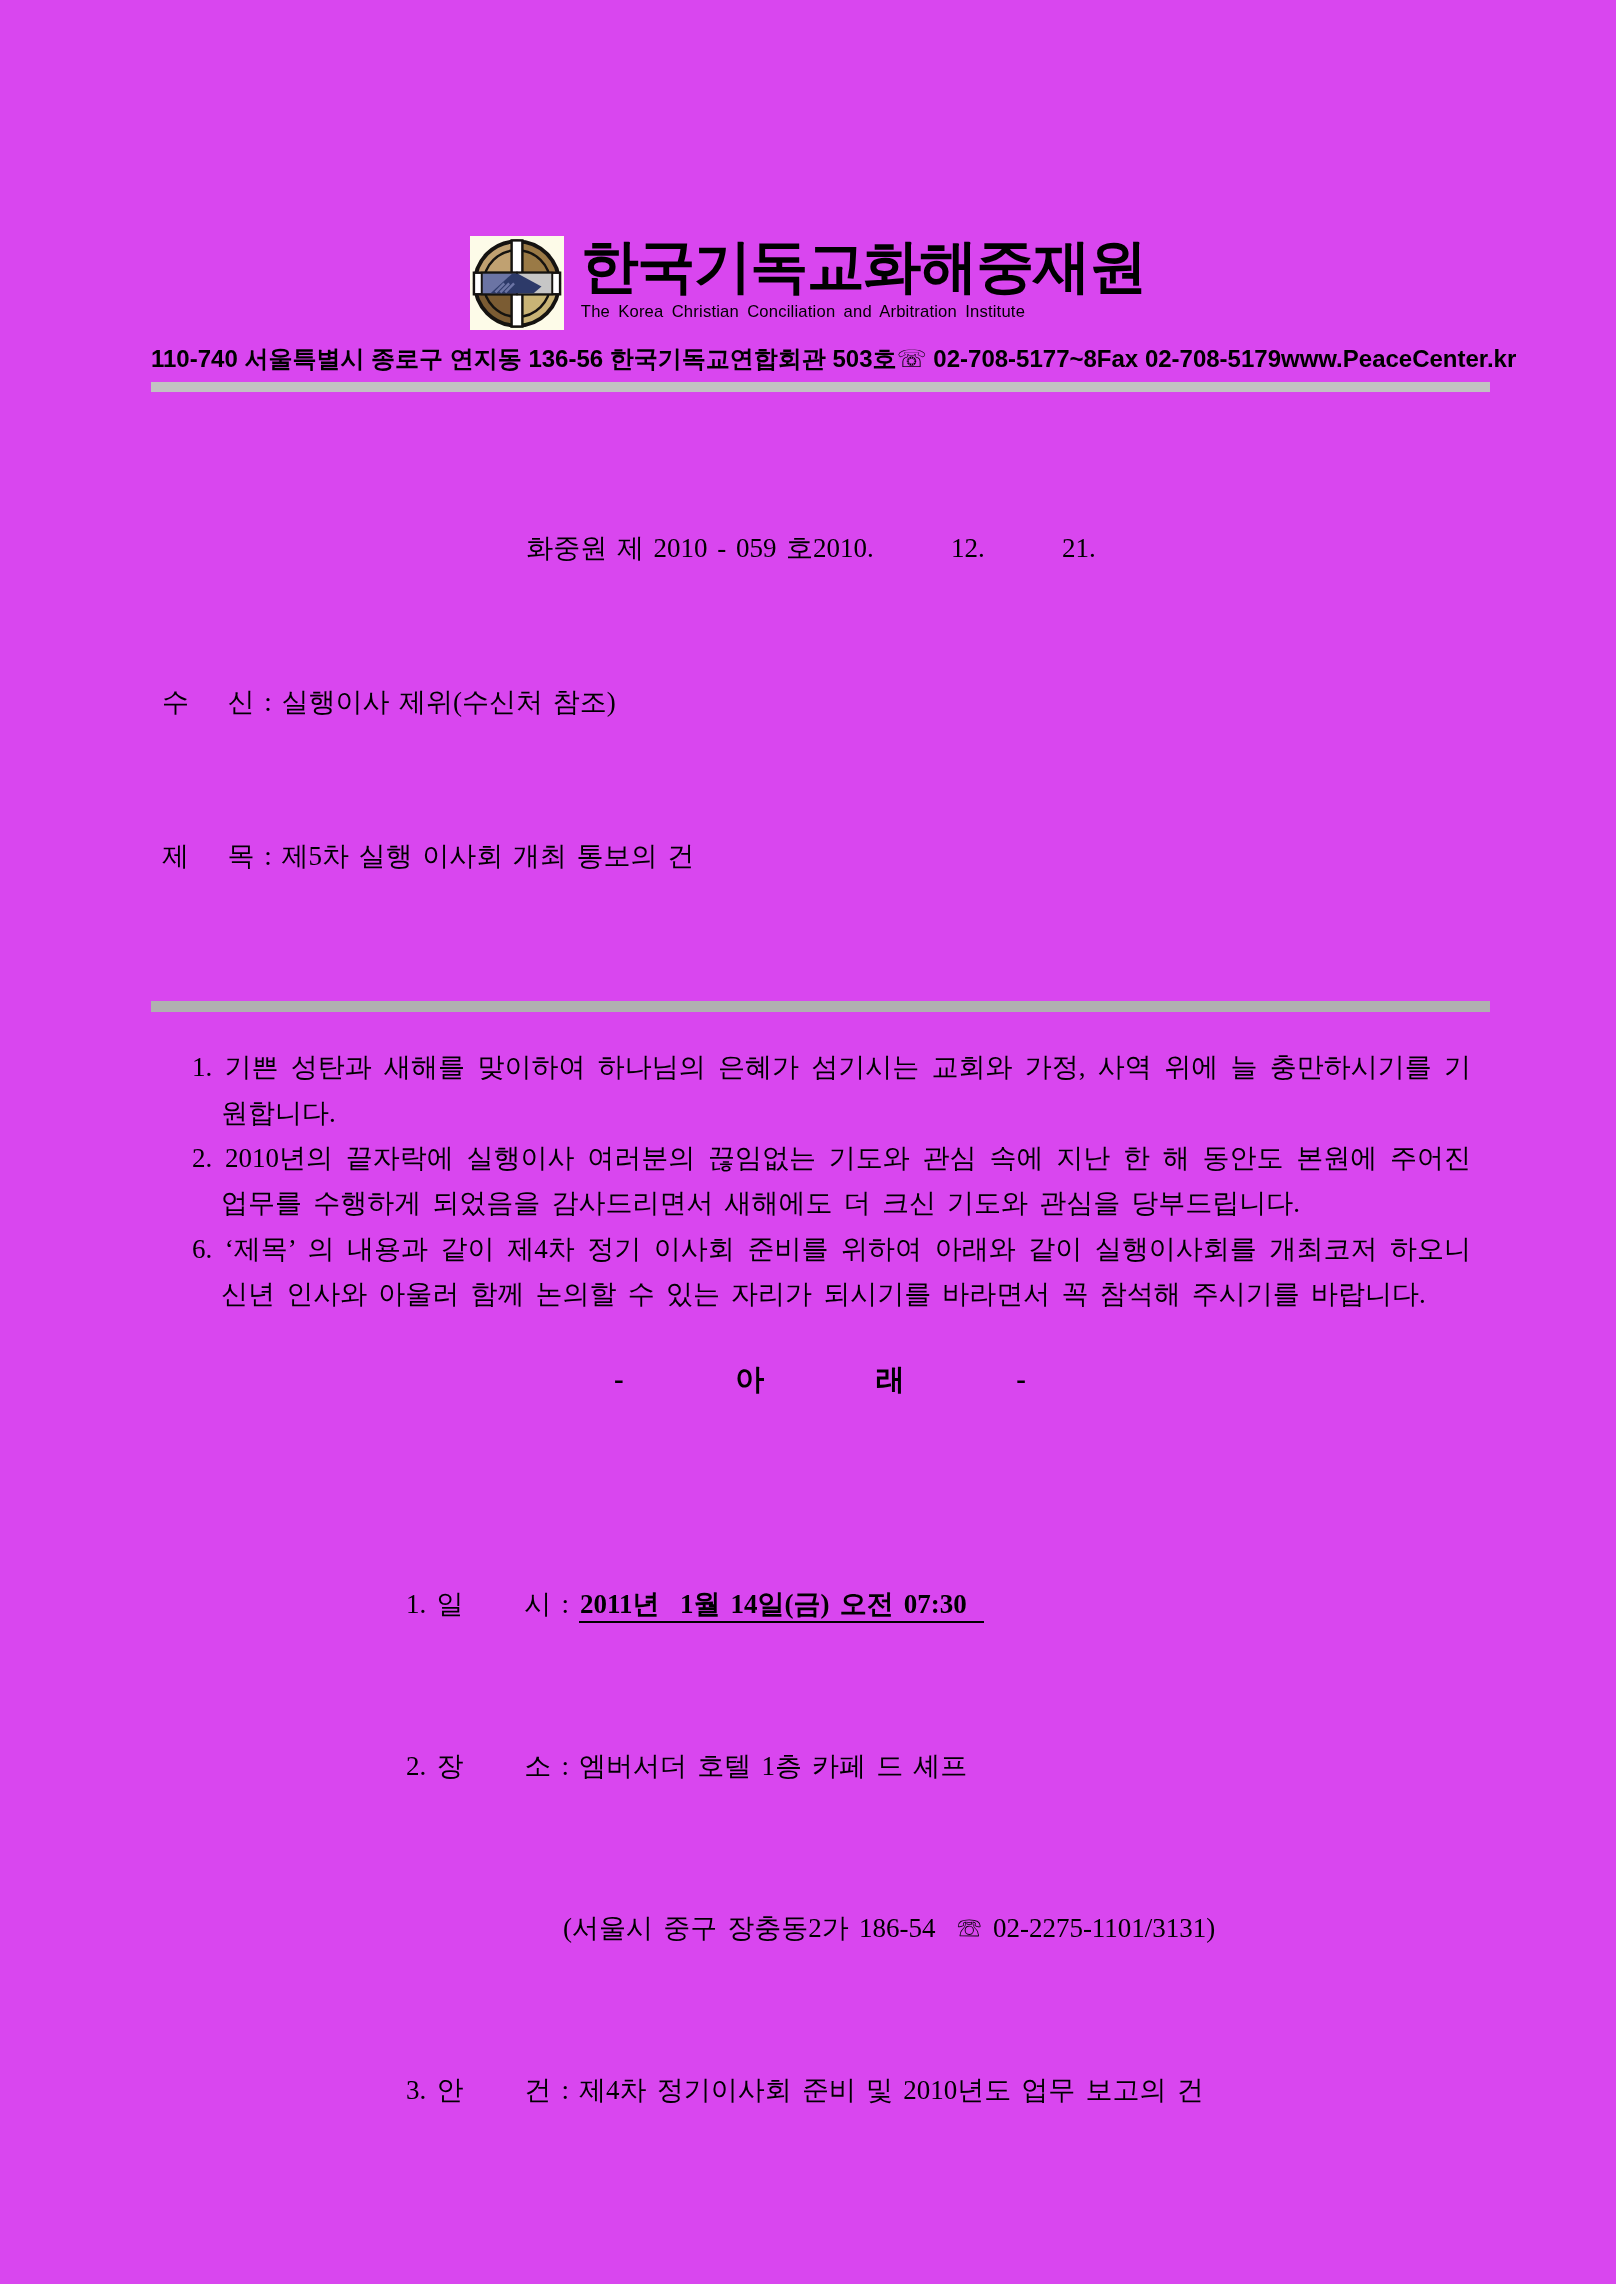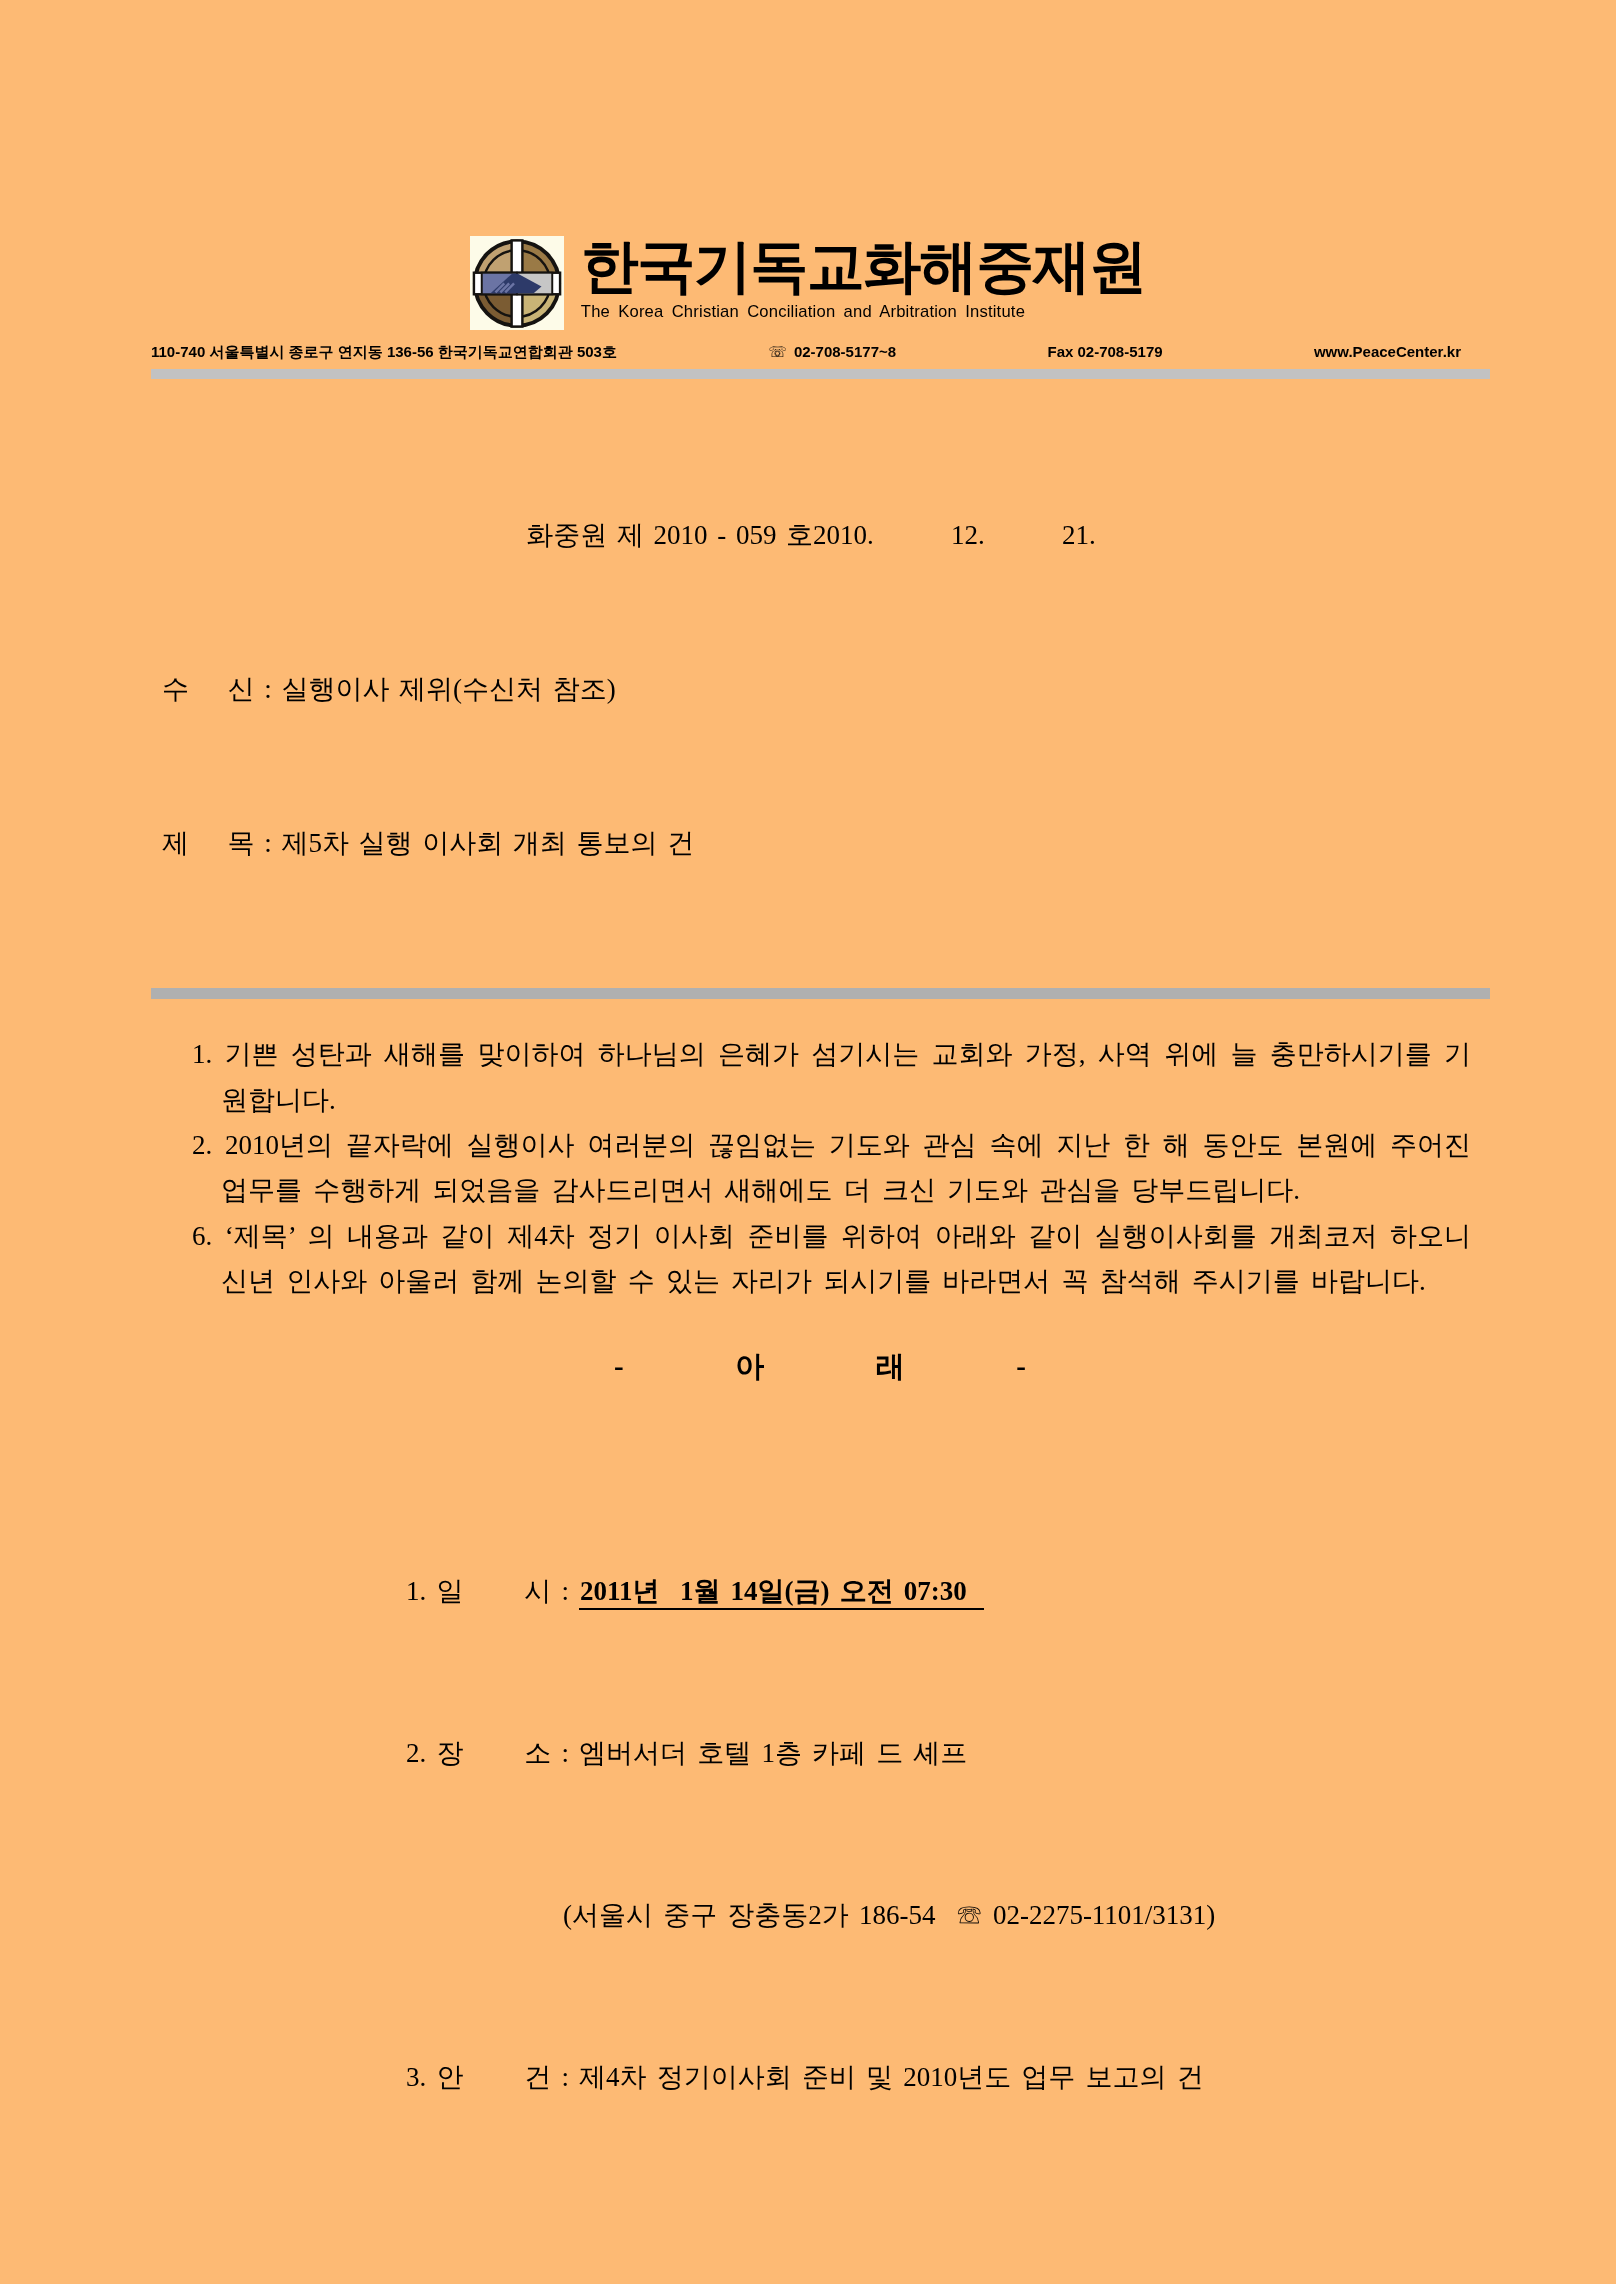--- a/index.html
+++ b/index.html
@@ -1,30 +1,30 @@
 <!DOCTYPE html>
 <html lang="ko" style="font-size:7.8px"><head>
 <meta charset="utf-8">
 <style>
   html,body{margin:0;padding:0;background:#ffffff;}
   .page{
-    width:1616px;height:2284px;position:relative;background:#fdba74;
+    width:1616px;height:2284px;position:relative;background:#d946ef;
     color:#000;font-family:"Liberation Serif","DejaVu Serif",serif;
     overflow:hidden;
   }
   
   .header-row{display:flex;justify-content:center;align-items:flex-start;padding-top:236px;gap:16.6px;}
   .logo{width:94px;height:94px;flex:0 0 auto;}
   .org-block{padding-top:1px;}
   .org-ko{font-size:58px;font-weight:700;letter-spacing:-1.5px;line-height:1.04;white-space:pre;}
   .org-en{font-family:"Liberation Sans","DejaVu Sans",sans-serif;font-size:16.6px;font-weight:500;
           letter-spacing:0.2px;word-spacing:3.4px;margin-top:4.9px;white-space:pre;}
   .address-row{display:flex;justify-content:space-between;align-items:baseline;
     margin:12.7px 155px 0 151px;font-family:"Liberation Sans","DejaVu Sans",sans-serif;
-    font-size:15px;font-weight:700;white-space:pre;}
+    font-size:24px;font-weight:700;white-space:pre;}
   .addr-seg{white-space:pre;}
   .tel-icon{font-weight:400;margin-right:6.8px;}
   .bar{height:9.8px;background:#c2c2c2;margin:7.8px 126px 0 151px;}
   .bar2{height:11.2px;background:#b0b0b0;margin:16.6px 126px 0 151px;}
   
   .meta{margin:28px 156px 0 162px;font-size:27px;line-height:1.9;white-space:pre;word-spacing:2.9px;}
   .meta-row1{display:flex;justify-content:center;}
   
   .body-text{margin:33px 145px 0 192px;font-size:27px;line-height:1.68;
              text-align:justify;word-spacing:4.4px;}

